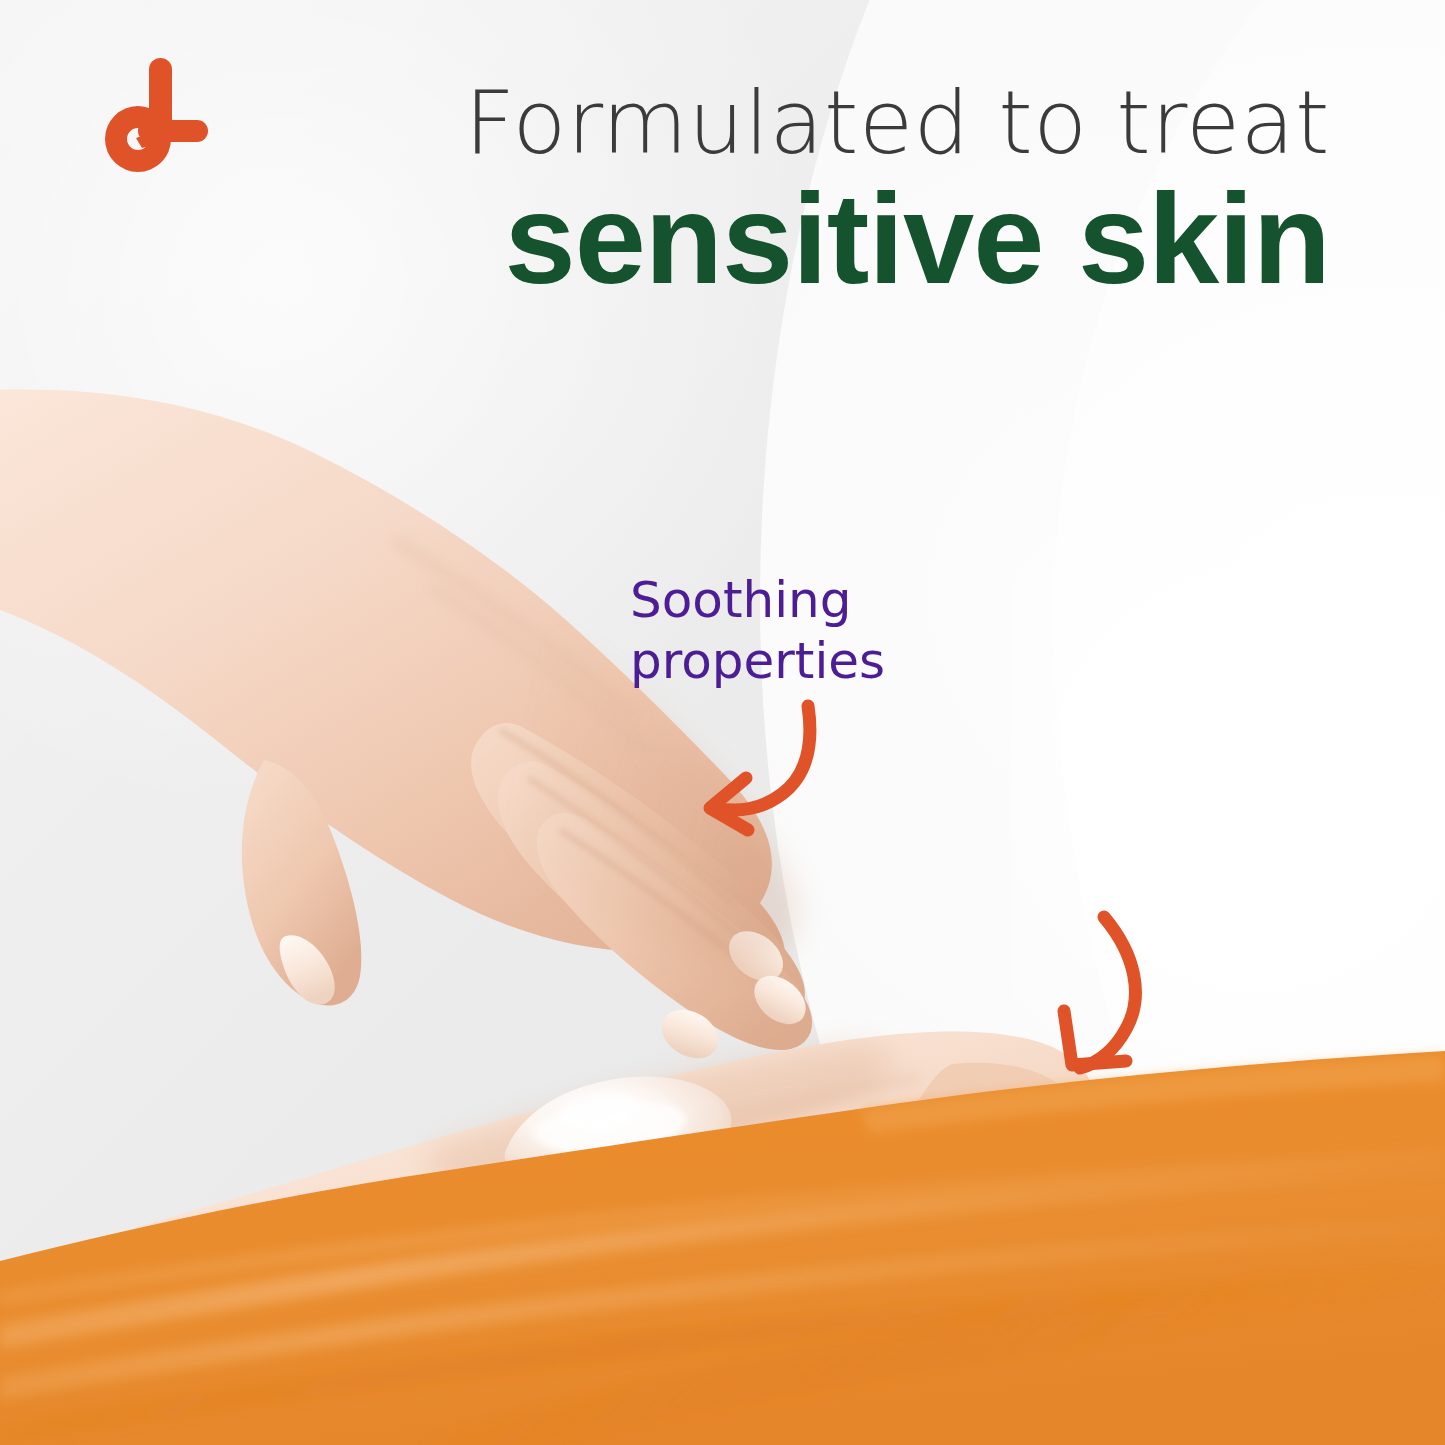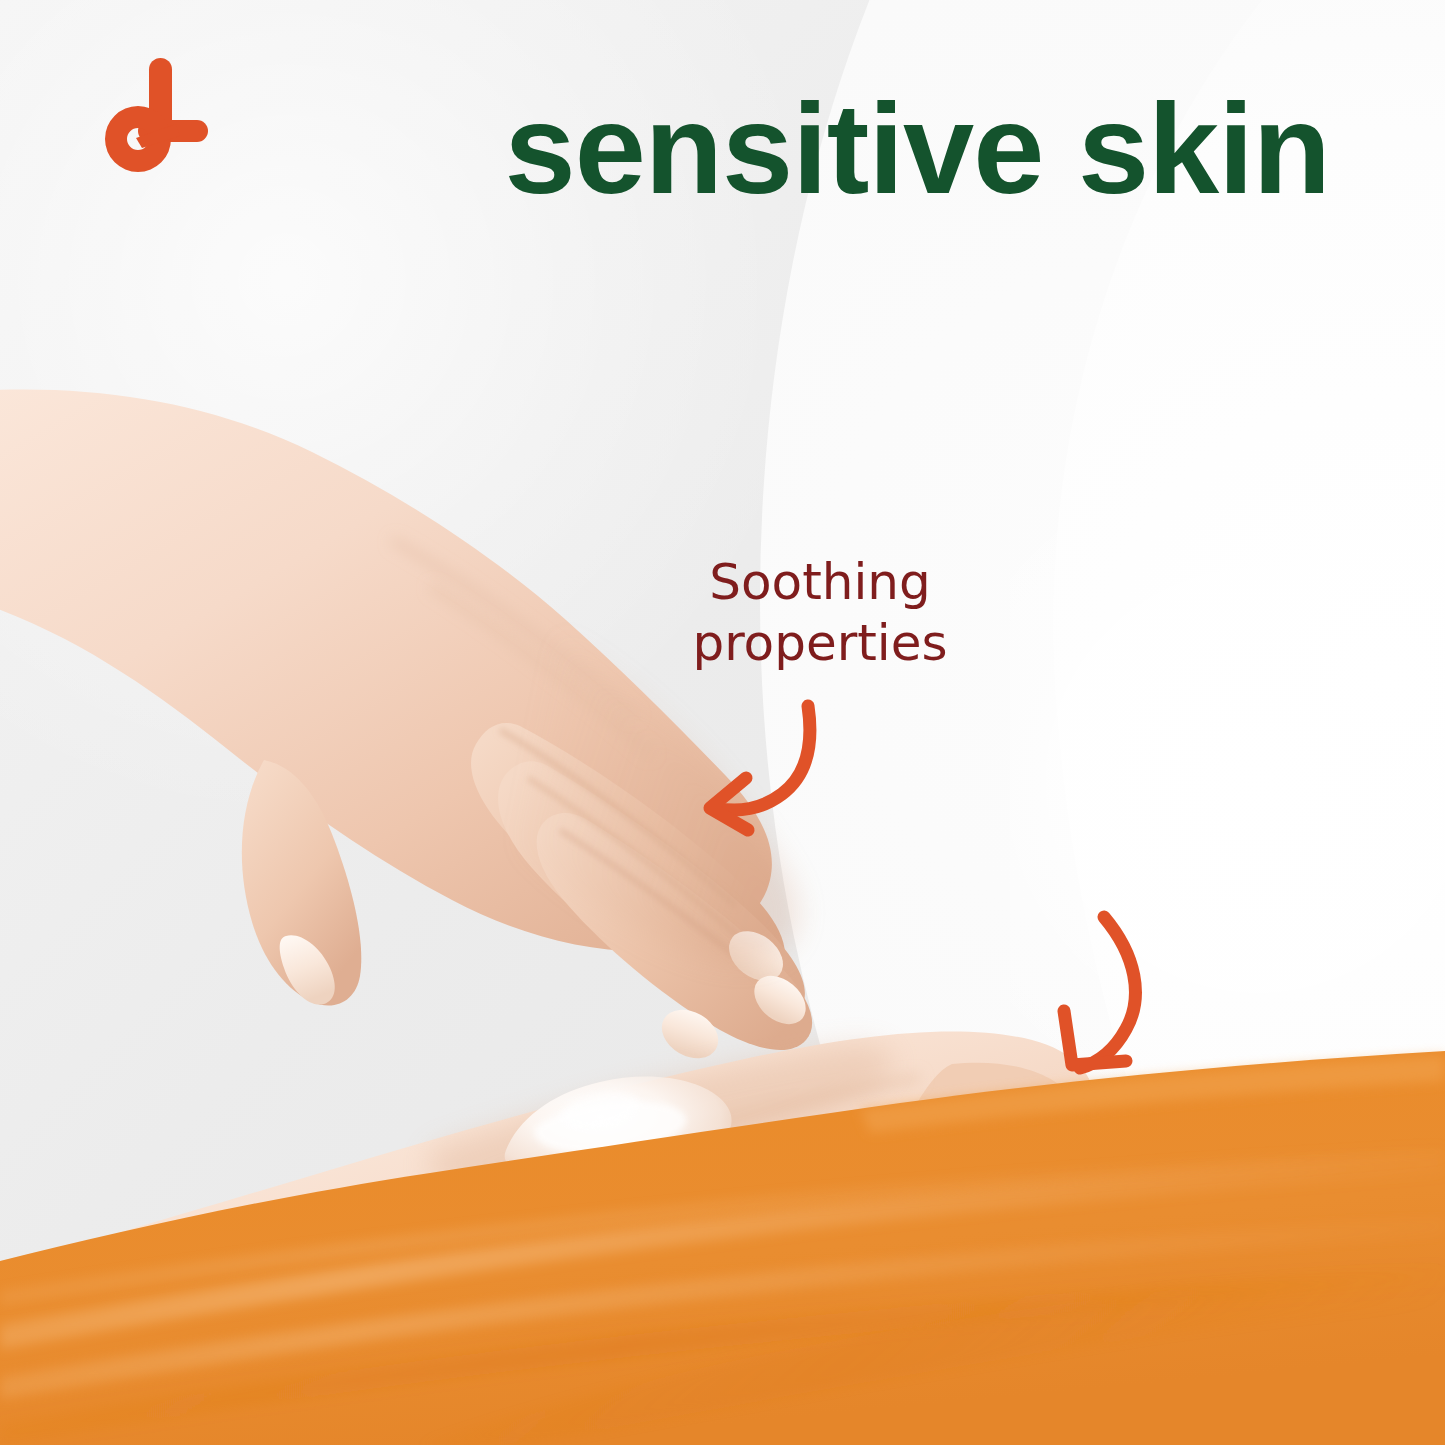--- a/index.html
+++ b/index.html
@@ -118,24 +118,24 @@
     color: #14532d;
     white-space: nowrap;
     margin-top: 6px;
   }
 
   
   .callout {
     position: absolute;
     font-family: "DejaVu Sans", sans-serif;
     font-weight: 400;
-    color: #7f1d1d;
-    text-align: center;
+    color: #4c1d95;
     line-height: 1.22;
     white-space: pre-line;
+    margin-top: 18px;
   }
   .callout-soothing {
     left: 630px;
     top: 552px;
     width: 380px;
     font-size: 50px;
   }
   .callout-moisture {
     left: 840px;
     top: 772px;
@@ -389,20 +389,21 @@
                A 33,33 0 1 0 46,52 Z
                M 46,74
                A 11,11 0 1 1 46,96
                A 11,11 0 1 1 46,74 Z" fill="#e05228" fill-rule="evenodd"></path>
 
       <path d="M 44,84 L 84,70 L 88,82 L 50,94 Z" fill="#e05228"></path>
     </svg>
   </div>
 
   <div class="headline">
+    <span class="headline-line1">Formulated to treat</span>
     <span class="headline-line2">sensitive skin</span>
   </div>
 
   <div class="callout callout-soothing">Soothing
 properties</div>
   <div class="arrow arrow-soothing">
     <svg viewBox="0 0 150 140" xmlns="http://www.w3.org/2000/svg">
       <path d="M 118,16
                C 124,56 116,86 92,104
                C 72,119 48,123 26,118" fill="none" stroke="#e05228" stroke-width="13" stroke-linecap="round"></path>

